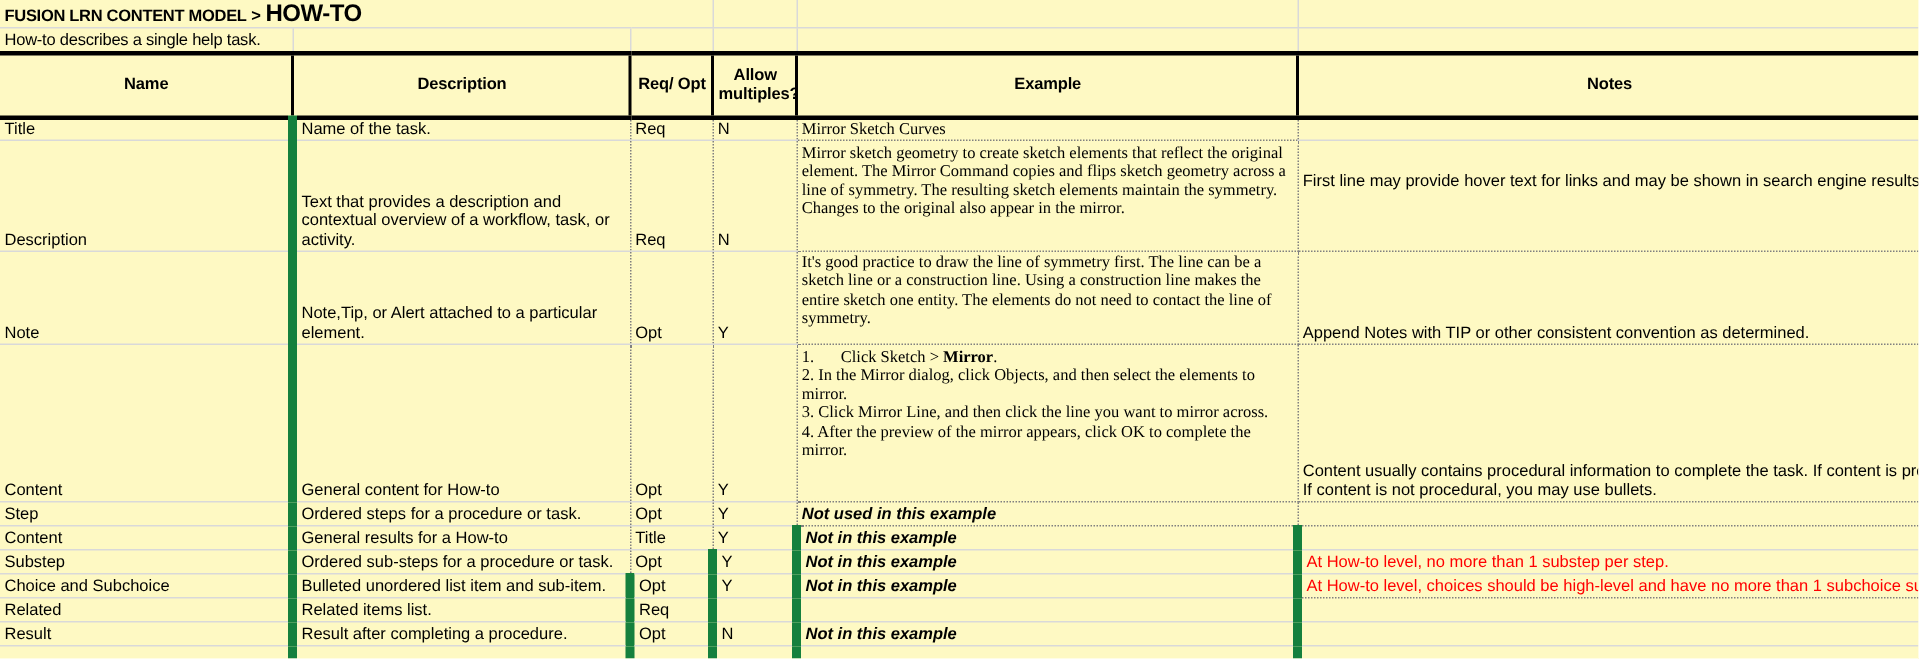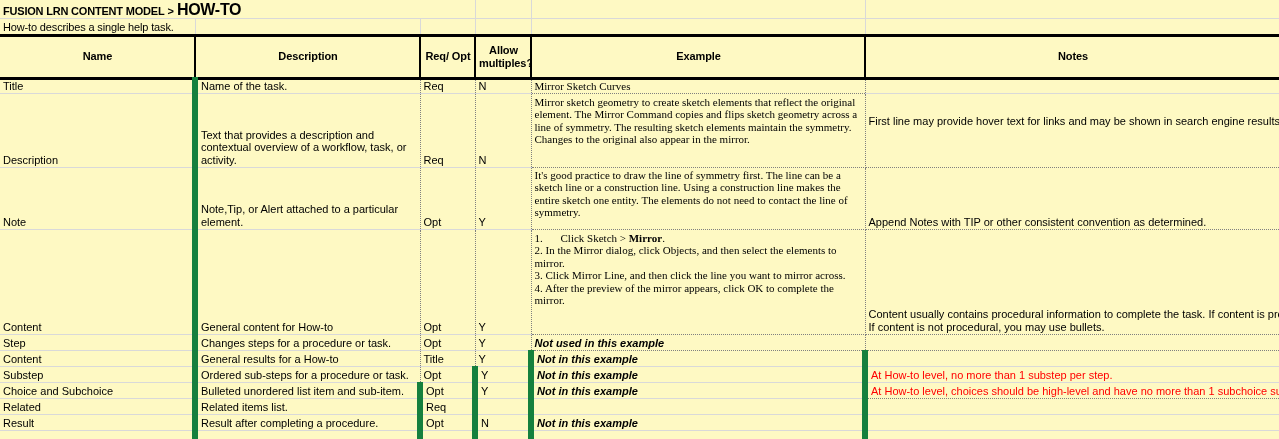--- a/index.html
+++ b/index.html
@@ -184,21 +184,21 @@
       <div><span>4.</span> <span>After the preview of the mirror appears, click OK to complete the mirror.</span></div>
     </td>
     <td class="bcell nor dotb" style="vertical-align:bottom;white-space:nowrap;line-height:13px">
       <div>Content usually contains procedural information to complete the task. If content is procedural, use steps.</div>
       <div>If content is not procedural, you may use bullets.</div>
     </td>
   </tr>
 
   <tr style="height:16px">
     <td class="bcell solidr">Step</td>
-    <td class="bcell">Changes steps for a procedure or task.</td>
+    <td class="bcell">Ordered steps for a procedure or task.</td>
     <td class="bcell">Opt</td>
     <td class="bcell">Y</td>
     <td class="bcell dotb ital nowrapcell">Not used in this example</td>
     <td class="bcell nor dotb"></td>
   </tr>
 
   <tr style="height:16px">
     <td class="bcell solidr">Content</td>
     <td class="bcell">General results for a How-to</td>
     <td class="bcell">Title</td>

